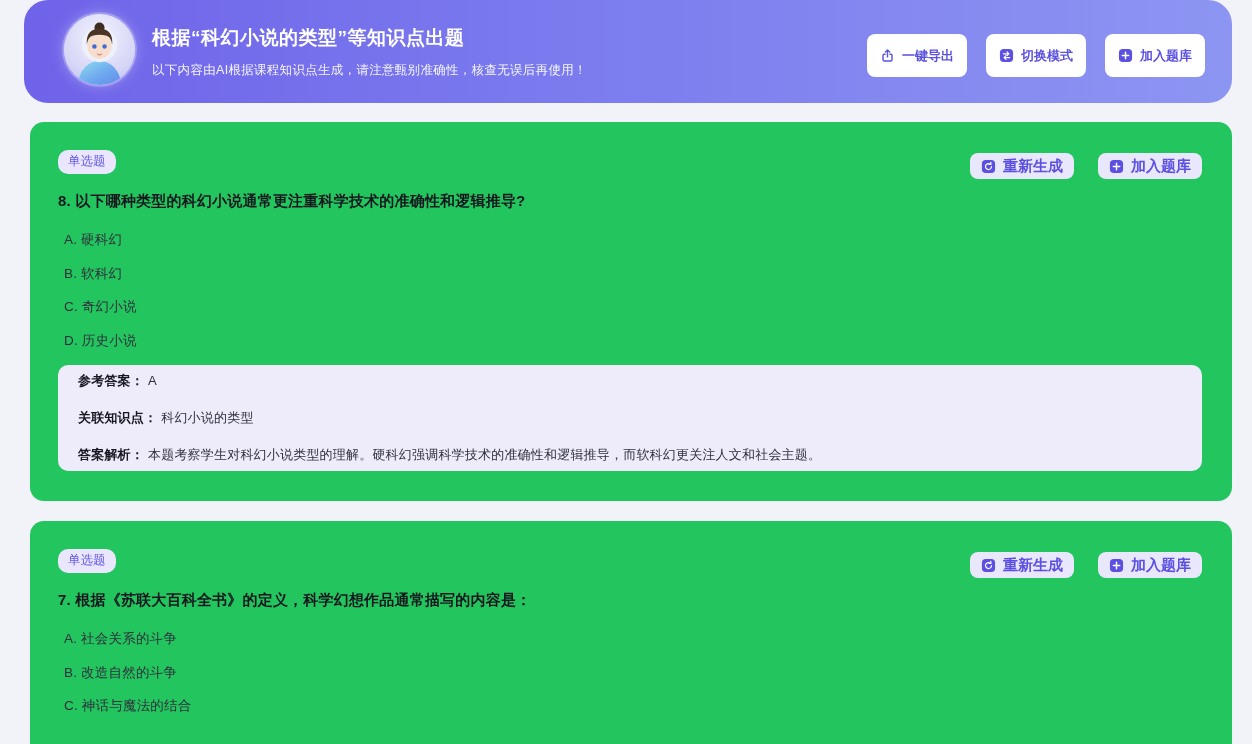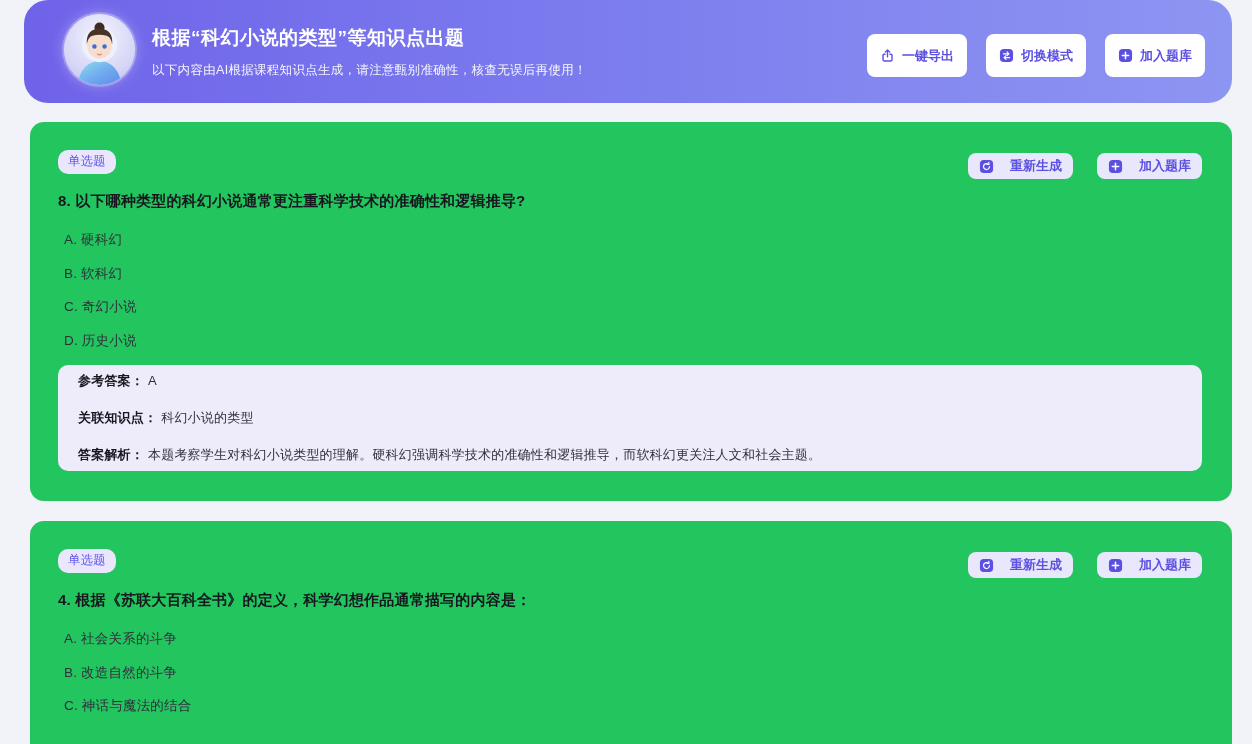--- a/index.html
+++ b/index.html
@@ -86,28 +86,28 @@
     color: #6156e8;
     font-size: 12.5px;
     line-height: 1;
     padding: 5px 10px 6px;
     border-radius: 10px;
   }
   .card-actions { display: flex; gap: 24px; margin-top: 3px; }
   .chip-btn {
     display: flex;
     align-items: center;
-    gap: 16px;
+    gap: 7px;
     height: 26px;
     padding: 0 11px;
     background: #e9e7fc;
     border: none;
     border-radius: 8px;
     color: #5b50e0;
-    font-size: 13px;
+    font-size: 15px;
     font-weight: bold;
     font-family: inherit;
     cursor: pointer;
   }
   .chip-btn svg { display: block; }
   .q-title {
     margin-top: 13px;
     font-size: 15px;
     font-weight: bold;
     color: #17171f;
@@ -252,21 +252,21 @@
         <span>
           <svg width="15" height="15" viewBox="0 0 16 16">
             <rect x="1" y="1" width="14" height="14" rx="4" fill="#5b50e0"></rect>
             <path d="M8 4.6 v6.8 M4.6 8 h6.8" stroke="#fff" stroke-width="1.6" stroke-linecap="round"></path>
           </svg>
         </span>
         <span>加入题库</span>
       </button>
     </div>
   </div>
-  <h2 class="q-title">4. 根据《苏联大百科全书》的定义，科学幻想作品通常描写的内容是：</h2>
+  <h2 class="q-title">7. 根据《苏联大百科全书》的定义，科学幻想作品通常描写的内容是：</h2>
   <ul class="options">
     <li>A. 社会关系的斗争</li>
     <li>B. 改造自然的斗争</li>
     <li>C. 神话与魔法的结合</li>
 
   </ul>
 
 </section>
 
 </body></html>

